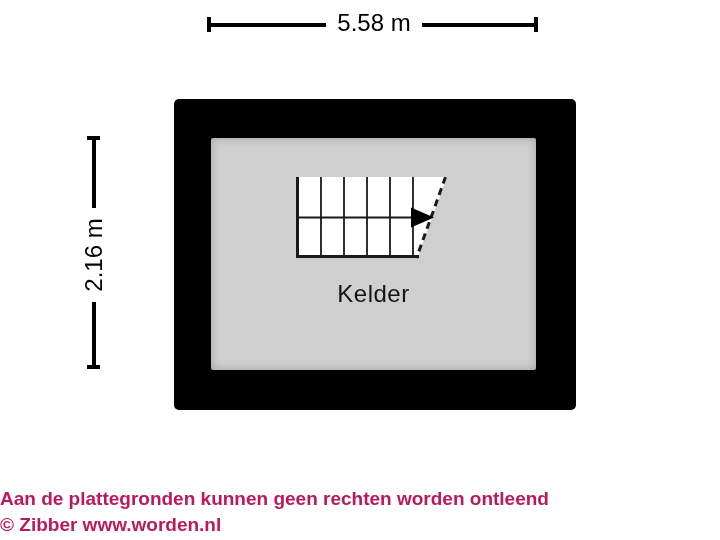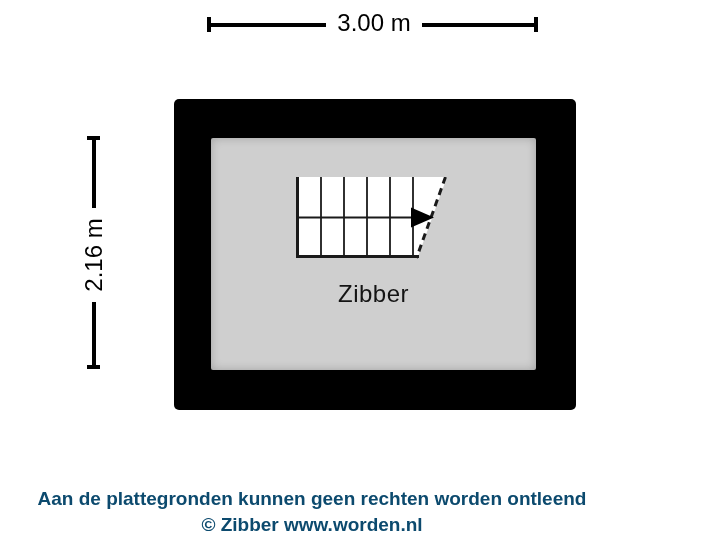--- a/index.html
+++ b/index.html
@@ -101,37 +101,36 @@
     text-align: center;
     font-size: 24px;
     color: #141414;
     letter-spacing: 0.5px;
   }
   
   .footer {
     position: absolute;
     left: 0; top: 486px;
     width: 624px;
-    text-align: center;
-    color: #0c4a6e;
+    color: #be185d;
     font-weight: bold;
     font-size: 19px;
     line-height: 26px;
   }
 </style>
 </head>
 <body>
 
 <div class="stage">
 
   <div>
     <div class="dim-line-h"></div>
     <div class="dim-tick-v start"></div>
     <div class="dim-tick-v end"></div>
-    <div class="dim-label-h">3.00 m</div>
+    <div class="dim-label-h">5.58 m</div>
   </div>
 
   <div>
     <div class="dim-line-v"></div>
     <div class="dim-tick-h start"></div>
     <div class="dim-tick-h end"></div>
     <div class="dim-label-v">
       <span>2.16 m</span>
     </div>
   </div>
@@ -151,21 +150,21 @@
 
         <line x1="1.5" y1="0" x2="1.5" y2="81" stroke="#1a1a1a" stroke-width="3"></line>
         <line x1="0" y1="79.5" x2="123" y2="79.5" stroke="#1a1a1a" stroke-width="3"></line>
 
         <line x1="149.5" y1="0" x2="120.5" y2="81" stroke="#1a1a1a" stroke-width="3" stroke-dasharray="7 5"></line>
 
         <line x1="0" y1="40.5" x2="118" y2="40.5" stroke="#1a1a1a" stroke-width="1.8"></line>
         <polygon points="115,30.5 138,40.5 115,50.5" fill="#000000"></polygon>
       </svg>
 
-      <div class="room-label">Zibber</div>
+      <div class="room-label">Kelder</div>
     </div>
   </div>
 
   <div class="footer">
     <div>Aan de plattegronden kunnen geen rechten worden ontleend</div>
     <div>© Zibber www.worden.nl</div>
   </div>
 
 </div>
 

